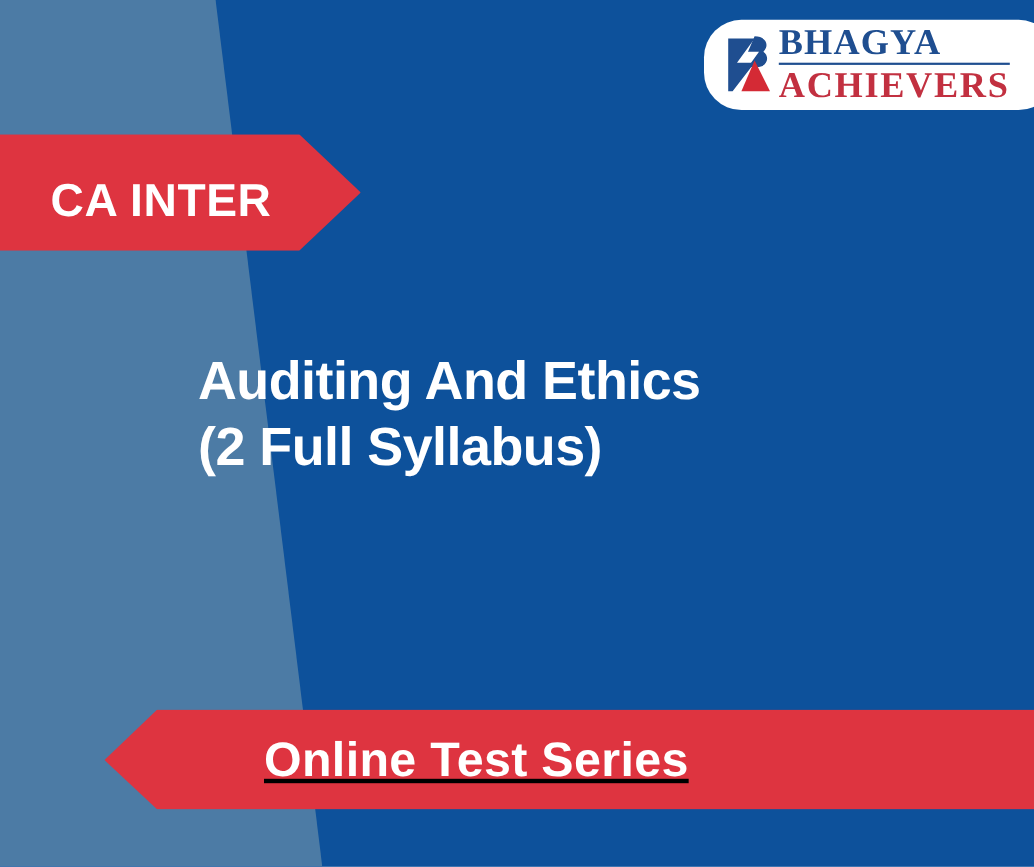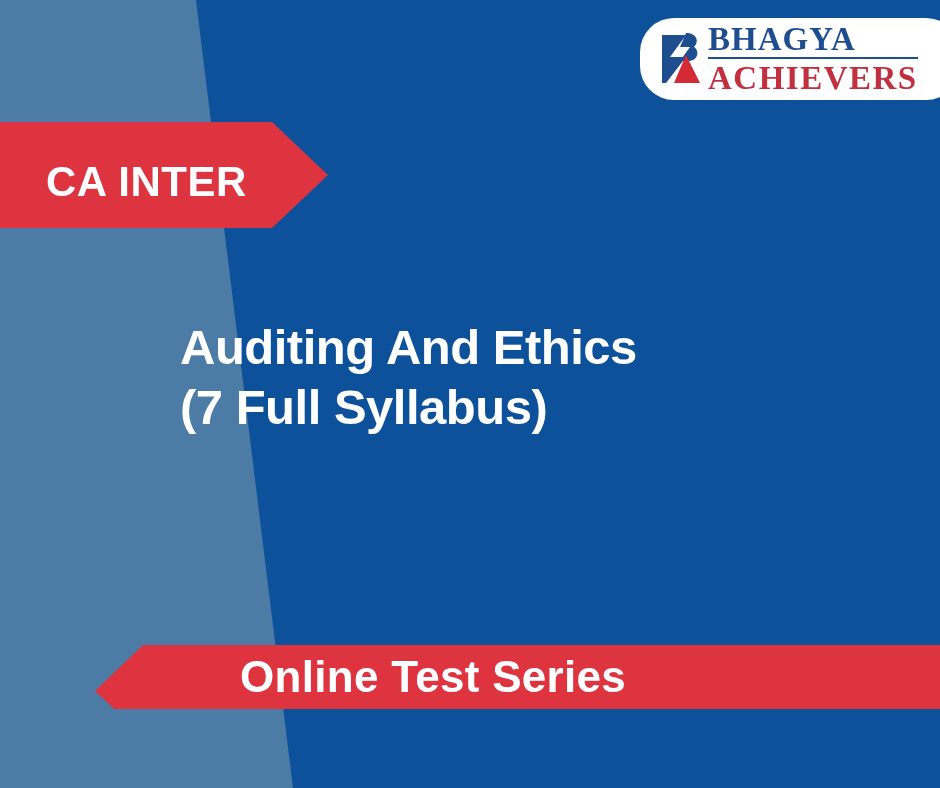--- a/index.html
+++ b/index.html
@@ -116,25 +116,26 @@
     letter-spacing: -0.5px;
   }
   .title-line { display: block; }
 
   
   .ribbon-bottom {
     position: absolute;
     left: 95px;
     top: 645px;
     width: 845px;
-    height: 64px;
+    height: 91px;
     background: #DE3440;
     clip-path: polygon(48px 0, 845px 0, 845px 91px, 48px 91px, 0 46px);
     display: flex;
     align-items: center;
+    text-decoration: underline;
   }
   .ribbon-bottom-label {
     color: #ffffff;
     font-weight: bold;
     font-size: 44px;
     letter-spacing: 0.3px;
     padding-left: 145px;
   }
 </style>
 </head>
@@ -158,20 +159,20 @@
       <span class="logo-achievers">ACHIEVERS</span>
     </div>
   </div>
 
   <div class="ribbon-top">
     <span class="ribbon-top-label">CA INTER</span>
   </div>
 
   <div class="title-block">
     <span class="title-line">Auditing And Ethics</span>
-    <span class="title-line">(7 Full Syllabus)</span>
+    <span class="title-line">(2 Full Syllabus)</span>
   </div>
 
   <div class="ribbon-bottom">
     <span class="ribbon-bottom-label">Online Test Series</span>
   </div>
 
 </div>
 
 </body></html>

